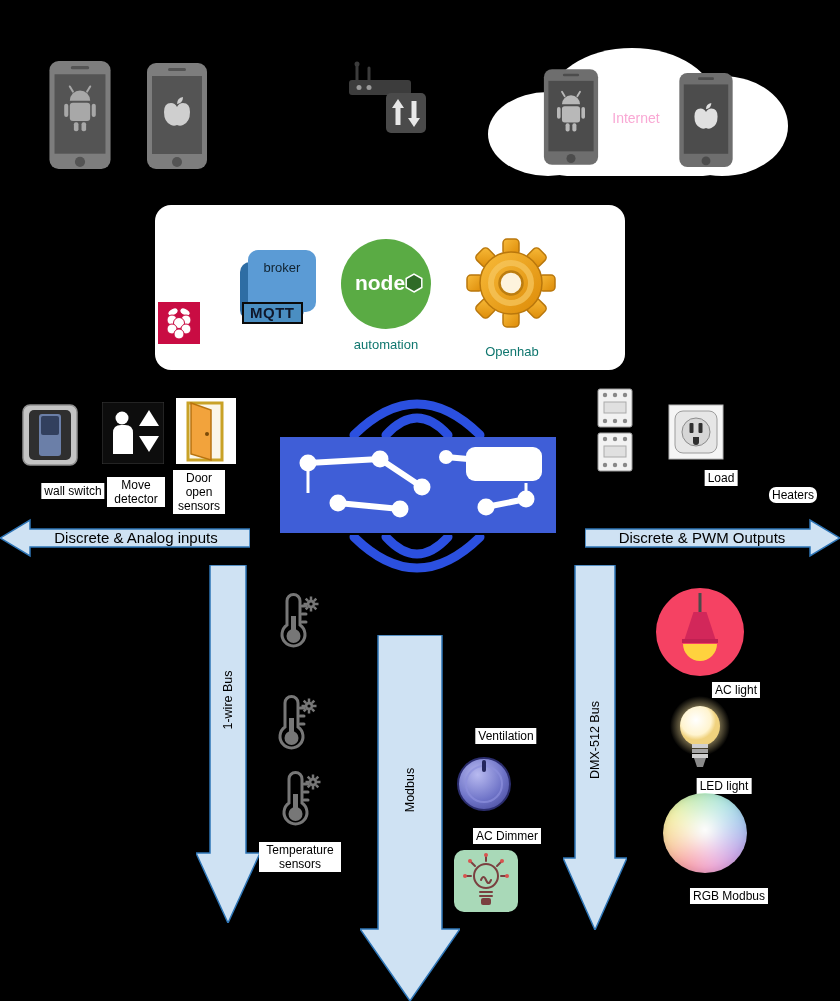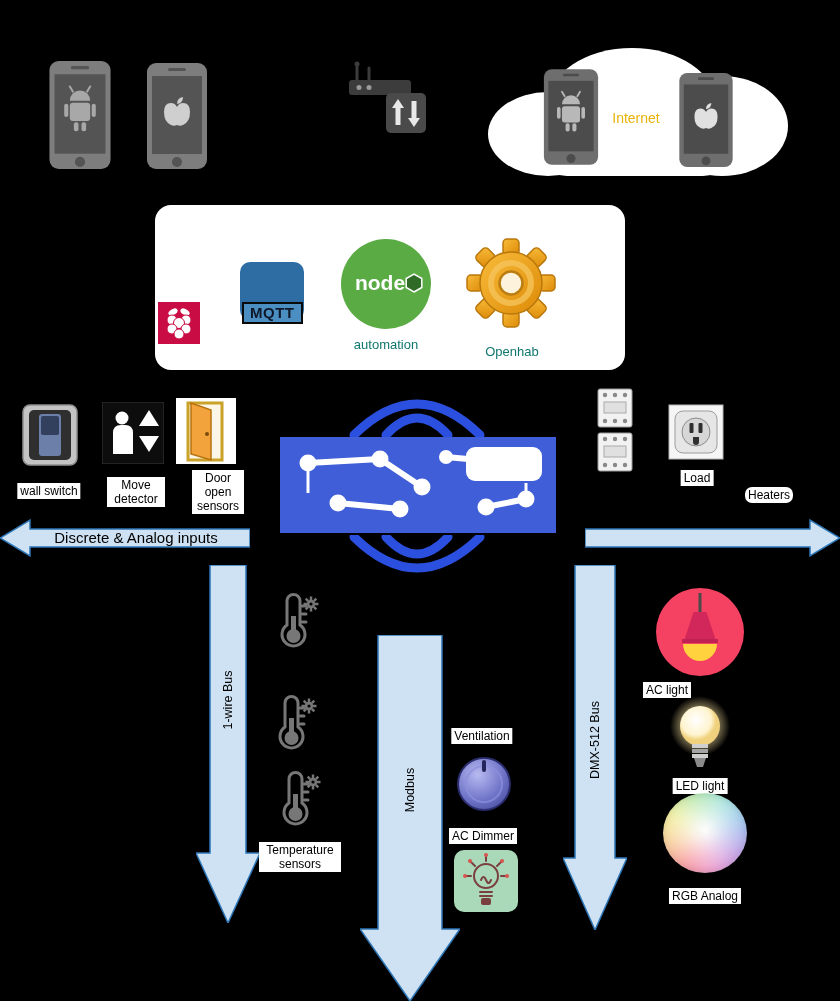--- a/index.html
+++ b/index.html
@@ -1,21 +1,21 @@
 <!DOCTYPE html>
 <html><head>
 <meta charset="utf-8">
 <style>
   html,body{margin:0;padding:0;background:#000;}
   .canvas{position:relative;width:840px;height:1001px;background:#000;overflow:hidden;
           font-family:"Liberation Sans",sans-serif;}
   .abs{position:absolute;}
   .chip{position:absolute;background:#fff;color:#000;font-size:12px;line-height:1.18;
         padding:1px 3px;text-align:center;}
-  .chip.nowrap{white-space:nowrap;}
+  .chip.nowrap{white-space:nowrap;margin-left:24px;}
   .panel{position:absolute;left:155px;top:205px;width:470px;height:165px;background:#fff;
          border-radius:16px;}
   .panel-label{position:absolute;color:#0f766e;font-size:13px;transform:translateX(-50%);white-space:nowrap;}
   .vlabel{position:absolute;width:160px;height:16px;line-height:16px;text-align:center;
           color:#000;font-size:12.5px;transform:rotate(-90deg);}
   .hlabel{position:absolute;height:16px;line-height:16px;text-align:center;color:#000;font-size:15px;}
   
   .mqtt{position:absolute;left:240px;top:250px;width:80px;height:82px;}
   .mqtt-back{position:absolute;left:0;top:12px;width:64px;height:58px;background:#2e6da4;border-radius:10px;}
   .mqtt-front{position:absolute;left:8px;top:0;width:68px;height:62px;background:#5b9bd5;border-radius:10px;}
@@ -103,21 +103,21 @@
       <rect x="42.5" y="43" width="4" height="13" rx="2"></rect>
       <rect x="25" y="61" width="4.5" height="9" rx="2"></rect>
       <rect x="32.5" y="61" width="4.5" height="9" rx="2"></rect>
     </g>
     <g stroke="#b8b8b8" stroke-width="2" stroke-linecap="round">
       <line x1="24" y1="31" x2="21" y2="26"></line>
         <line x1="38" y1="31" x2="41" y2="26"></line>
     </g>
   </svg>
 
-  <div class="abs" style="left:636px;top:110px;transform:translateX(-50%);color:#eab308;font-size:14px;">Internet</div>
+  <div class="abs" style="left:636px;top:110px;transform:translateX(-50%);color:#f9a8d4;font-size:14px;">Internet</div>
 
   <svg class="abs" style="left:678px;top:72px;" width="56" height="96" viewBox="0 0 62 108">
     <rect x="1" y="1" width="60" height="106" rx="9" fill="#6e6e6e"></rect>
     <rect x="6" y="14" width="50" height="78" fill="#4c4c4c"></rect>
     <rect x="22" y="6" width="18" height="3" rx="1.5" fill="#4c4c4c"></rect>
     <circle cx="31" cy="100" r="5" fill="#4c4c4c"></circle>
     <g fill="#e0e0e0">
       <path d="M31 45 q-2 -4 -6 -4 q-7 0 -7 9 q0 10 7 13 q3 1.5 6 0 q3 1.5 6 0 q7 -3 7 -13 q0 -9 -7 -9 q-4 0 -6 4 z"></path>
       <path d="M31 42 q0 -6 6 -7 q0 6 -6 7 z"></path>
     </g>
@@ -134,20 +134,23 @@
         <circle cx="28" cy="18" r="5"></circle>
         <circle cx="21" cy="21" r="5.5"></circle>
         <circle cx="14" cy="27" r="5"></circle>
         <circle cx="28" cy="27" r="5"></circle>
         <circle cx="21" cy="32" r="5"></circle>
       </g>
     </svg>
 
     <div class="mqtt" style="left:85px;top:45px;">
       <div class="mqtt-back"></div>
+      <div class="mqtt-front">
+        <div class="mqtt-broker">broker</div>
+      </div>
       <div class="mqtt-bar">MQTT</div>
     </div>
 
     <svg class="abs" style="left:185px;top:33px;" width="92" height="92" viewBox="0 0 92 92">
       <circle cx="46" cy="46" r="45" fill="#5aab44"></circle>
       <text x="40" y="52" font-size="21" font-weight="bold" fill="#ffffff" text-anchor="middle" font-family="Liberation Sans, sans-serif">node</text>
       <polygon points="74,54 81.8,49.5 81.8,40.5 74,36 66.2,40.5 66.2,49.5" fill="#2f6b27" stroke="#ffffff" stroke-width="1.5"></polygon>
     </svg>
     <div class="panel-label" style="left:231px;top:132px;">automation</div>
 
@@ -235,21 +238,21 @@
     <polygon points="37,34 57,34 47,50" fill="#ffffff"></polygon>
   </svg>
   <div class="chip" style="left:107px;top:477px;width:52px;">Move detector</div>
 
   <svg class="abs" style="left:176px;top:398px;" width="60" height="66" viewBox="0 0 60 66">
     <rect width="60" height="66" fill="#ffffff"></rect>
     <rect x="12" y="5" width="34" height="57" fill="#fbf6e8" stroke="#c9a227" stroke-width="3"></rect>
     <polygon points="15,5 35,12 35,62 15,56" fill="#f2a33c" stroke="#b8730f" stroke-width="1.5"></polygon>
     <circle cx="31" cy="36" r="2" fill="#7a4a08"></circle>
   </svg>
-  <div class="chip" style="left:192px;top:470px;width:46px;">Door open sensors</div>
+  <div class="chip" style="left:173px;top:470px;width:46px;">Door open sensors</div>
 
   <svg class="abs" style="left:597px;top:388px;" width="36" height="84" viewBox="0 0 36 84">
     <g>
       <rect x="1" y="1" width="34" height="38" rx="2" fill="#f2f2f2" stroke="#9a9a9a"></rect>
       <circle cx="8" cy="7" r="2.2" fill="#888"></circle>
         <circle cx="18" cy="7" r="2.2" fill="#888"></circle>
         <circle cx="28" cy="7" r="2.2" fill="#888"></circle>
       <rect x="7" y="14" width="22" height="11" fill="#e0e0e0" stroke="#aaa"></rect>
       <circle cx="8" cy="33" r="2.2" fill="#888"></circle>
         <circle cx="18" cy="33" r="2.2" fill="#888"></circle>
@@ -279,20 +282,21 @@
   <div class="chip nowrap" style="left:769px;top:487px;transform:translateX(-50%);border-radius:7px;">Heaters</div>
 
   <svg class="abs" style="left:0;top:518px;" width="250" height="40" viewBox="0 0 250 40">
     <polygon points="0,20 30,2 30,11 250,11 250,29 30,29 30,38" fill="#cfe2f3" stroke="#2e75b6" stroke-width="1.5"></polygon>
   </svg>
   <div class="hlabel" style="left:30px;top:530px;width:212px;">Discrete &amp; Analog inputs</div>
 
   <svg class="abs" style="left:585px;top:518px;" width="255" height="40" viewBox="0 0 255 40">
     <polygon points="255,20 225,2 225,11 0,11 0,29 225,29 225,38" fill="#cfe2f3" stroke="#2e75b6" stroke-width="1.5"></polygon>
   </svg>
+  <div class="hlabel" style="left:590px;top:530px;width:224px;">Discrete &amp; PWM Outputs</div>
 
   <svg class="abs" style="left:196px;top:565px;" width="64" height="358" viewBox="0 0 64 358">
     <polygon points="14,0 50,0 50,288 64,288 32,358 0,288 14,288" fill="#cfe2f3" stroke="#2e75b6" stroke-width="1.5"></polygon>
   </svg>
   <div class="vlabel" style="left:148px;top:692px;">1-wire Bus</div>
 
   <svg class="abs" style="left:360px;top:635px;" width="100" height="366" viewBox="0 0 100 366">
     <polygon points="18,0 82,0 82,294 100,294 50,366 0,294 18,294" fill="#cfe2f3" stroke="#2e75b6" stroke-width="1.5"></polygon>
   </svg>
   <div class="vlabel" style="left:330px;top:782px;">Modbus</div>
@@ -408,21 +412,21 @@
     </g>
   </svg>
 
   <svg class="abs" style="left:656px;top:588px;" width="88" height="96" viewBox="0 0 88 96">
     <circle cx="44" cy="44" r="44" fill="#f54263"></circle>
     <rect x="42.5" y="5" width="3" height="21" fill="#4a4a4a"></rect>
     <polygon points="28,53 37.5,24 50.5,24 60,53" fill="#d2275a"></polygon>
     <rect x="26" y="51" width="36" height="4" fill="#c02052"></rect>
     <path d="M27 56 a17 17 0 0 0 34 0 z" fill="#ffd23e"></path>
   </svg>
-  <div class="chip nowrap" style="left:667px;top:682px;transform:translateX(-50%);">AC light</div>
+  <div class="chip nowrap" style="left:712px;top:682px;transform:translateX(-50%);">AC light</div>
 
   <svg class="abs" style="left:670px;top:696px;" width="60" height="82" viewBox="0 0 60 82">
     <defs>
       <radialGradient id="gglow">
         <stop offset="0" stop-color="#ffffff" stop-opacity="0.95"></stop>
         <stop offset="0.6" stop-color="#ffe8a3" stop-opacity="0.5"></stop>
         <stop offset="1" stop-color="#ffe8a3" stop-opacity="0"></stop>
       </radialGradient>
       <radialGradient id="gbulb" cx="0.4" cy="0.35">
         <stop offset="0" stop-color="#ffffff"></stop>
@@ -436,15 +440,15 @@
     <rect x="22" y="53" width="16" height="4" fill="#a5a5a5"></rect>
     <rect x="22" y="58" width="16" height="4" fill="#cfcfcf"></rect>
     <path d="M24 62 h12 l-3 9 h-6 z" fill="#8a8a8a"></path>
   </svg>
   <div class="chip nowrap" style="left:700px;top:778px;transform:translateX(-50%);text-align:center;">LED light</div>
 
   <div class="rgb-wrap" style="left:663px;top:793px;width:84px;height:80px;">
     <div class="rgb-inner"></div>
     <div class="rgb-hi"></div>
   </div>
-  <div class="chip nowrap" style="left:705px;top:888px;transform:translateX(-50%);">RGB Analog</div>
+  <div class="chip nowrap" style="left:705px;top:888px;transform:translateX(-50%);">RGB Modbus</div>
 
 </div>
 
 </body></html>

